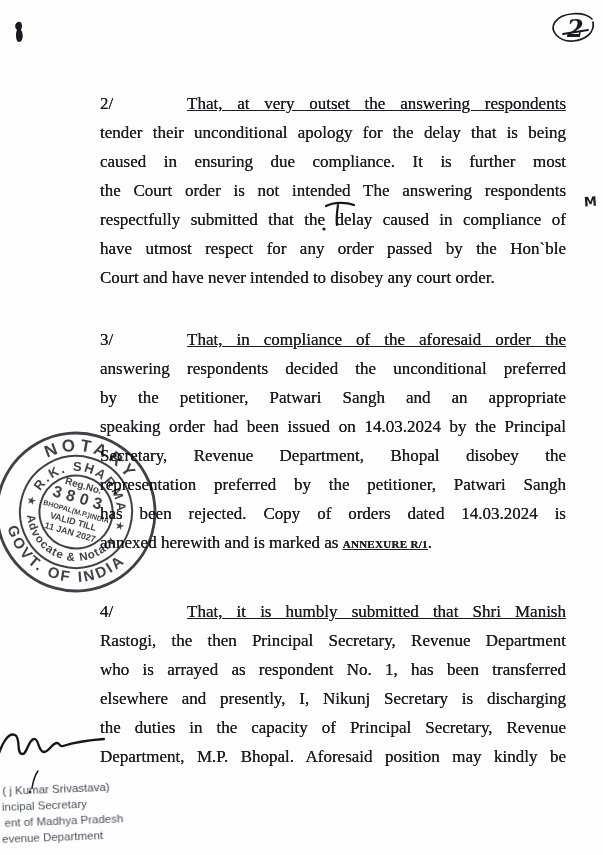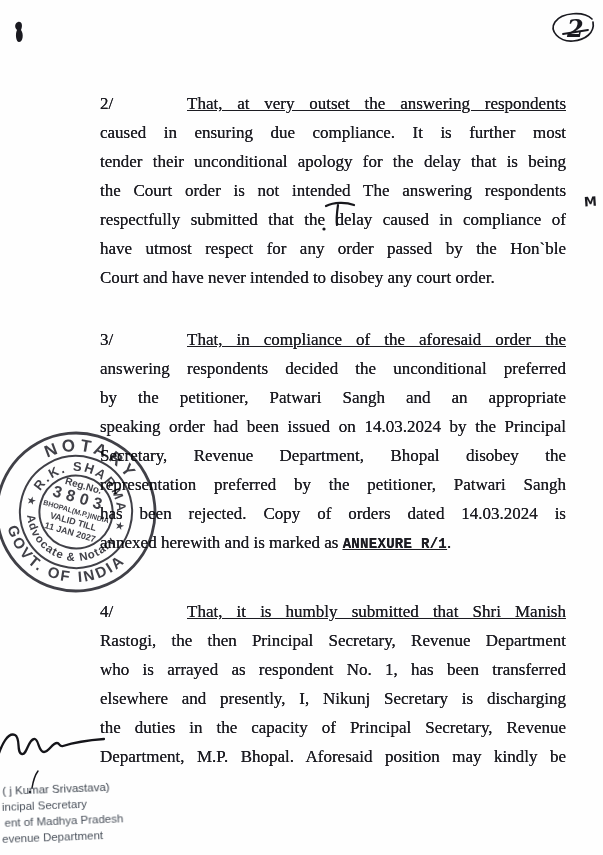--- a/index.html
+++ b/index.html
@@ -12,22 +12,22 @@
   .doc { position:absolute; left:100px; top:89px; width:466px;
          font-size:17px; line-height:29px;
          text-shadow:0 0 0.4px currentColor; }
   .para-2 { margin-bottom:33px; }
   .para-3 { margin-bottom:38px; }
   .line { white-space:nowrap; text-align:justify; text-align-last:justify; }
   .line.last { text-align-last:left; }
   .fl { display:flex; }
   .fl .pnum { flex:0 0 87px; text-align:left; text-align-last:left; }
   .fl .ft { flex:1 1 auto; text-align:justify; text-align-last:justify; white-space:nowrap;text-decoration:underline; }
-  .annex { font-family:Liberation Mono, monospace; font-weight:bold;
-           font-size:14px; text-decoration:underline; letter-spacing:.3px; }
+  .annex { font-family:Liberation Serif, serif; font-weight:bold;
+           font-size:11px; text-decoration:underline; letter-spacing:.3px; }
   
   .stamp { position:absolute; left:-14px; top:424px; width:182px; height:182px;
            mix-blend-mode:multiply; opacity:.9; }
   .stamp text { font-family:"Liberation Sans", sans-serif; fill:#2b2b33; }
   
   .circled-num { position:absolute; left:546px; top:6px; width:56px; height:46px; }
   .ink-blob { position:absolute; left:12px; top:20px; width:16px; height:26px; }
   .margin-mark { position:absolute; left:584px; top:194px;
                  font-family:"DejaVu Sans", sans-serif; font-size:13px;
                  font-weight:bold; color:#1a1a20; transform:rotate(-4deg); }
@@ -60,22 +60,22 @@
 
   <div class="margin-mark">M</div>
 
   <div class="doc">
 
     <div class="para para-2">
       <div class="line fl">
         <span class="pnum">2/</span>
         <span class="ft">That, at very outset the answering respondents</span>
       </div>
+      <div class="line">tender their unconditional apology for the delay that is being</div>
       <div class="line">caused in ensuring due compliance. It is further most</div>
-      <div class="line">tender their unconditional apology for the delay that is being</div>
       <div class="line">the Court order is not intended The answering respondents</div>
       <div class="line">respectfully submitted that the delay caused in compliance of</div>
       <div class="line">have utmost respect for any order passed by the Hon`ble</div>
       <div class="line last">Court and have  never intended to disobey any court order.</div>
     </div>
 
     <div class="para para-3">
       <div class="line fl">
         <span class="pnum">3/</span>
         <span class="ft">That, in compliance of the aforesaid order the</span>

